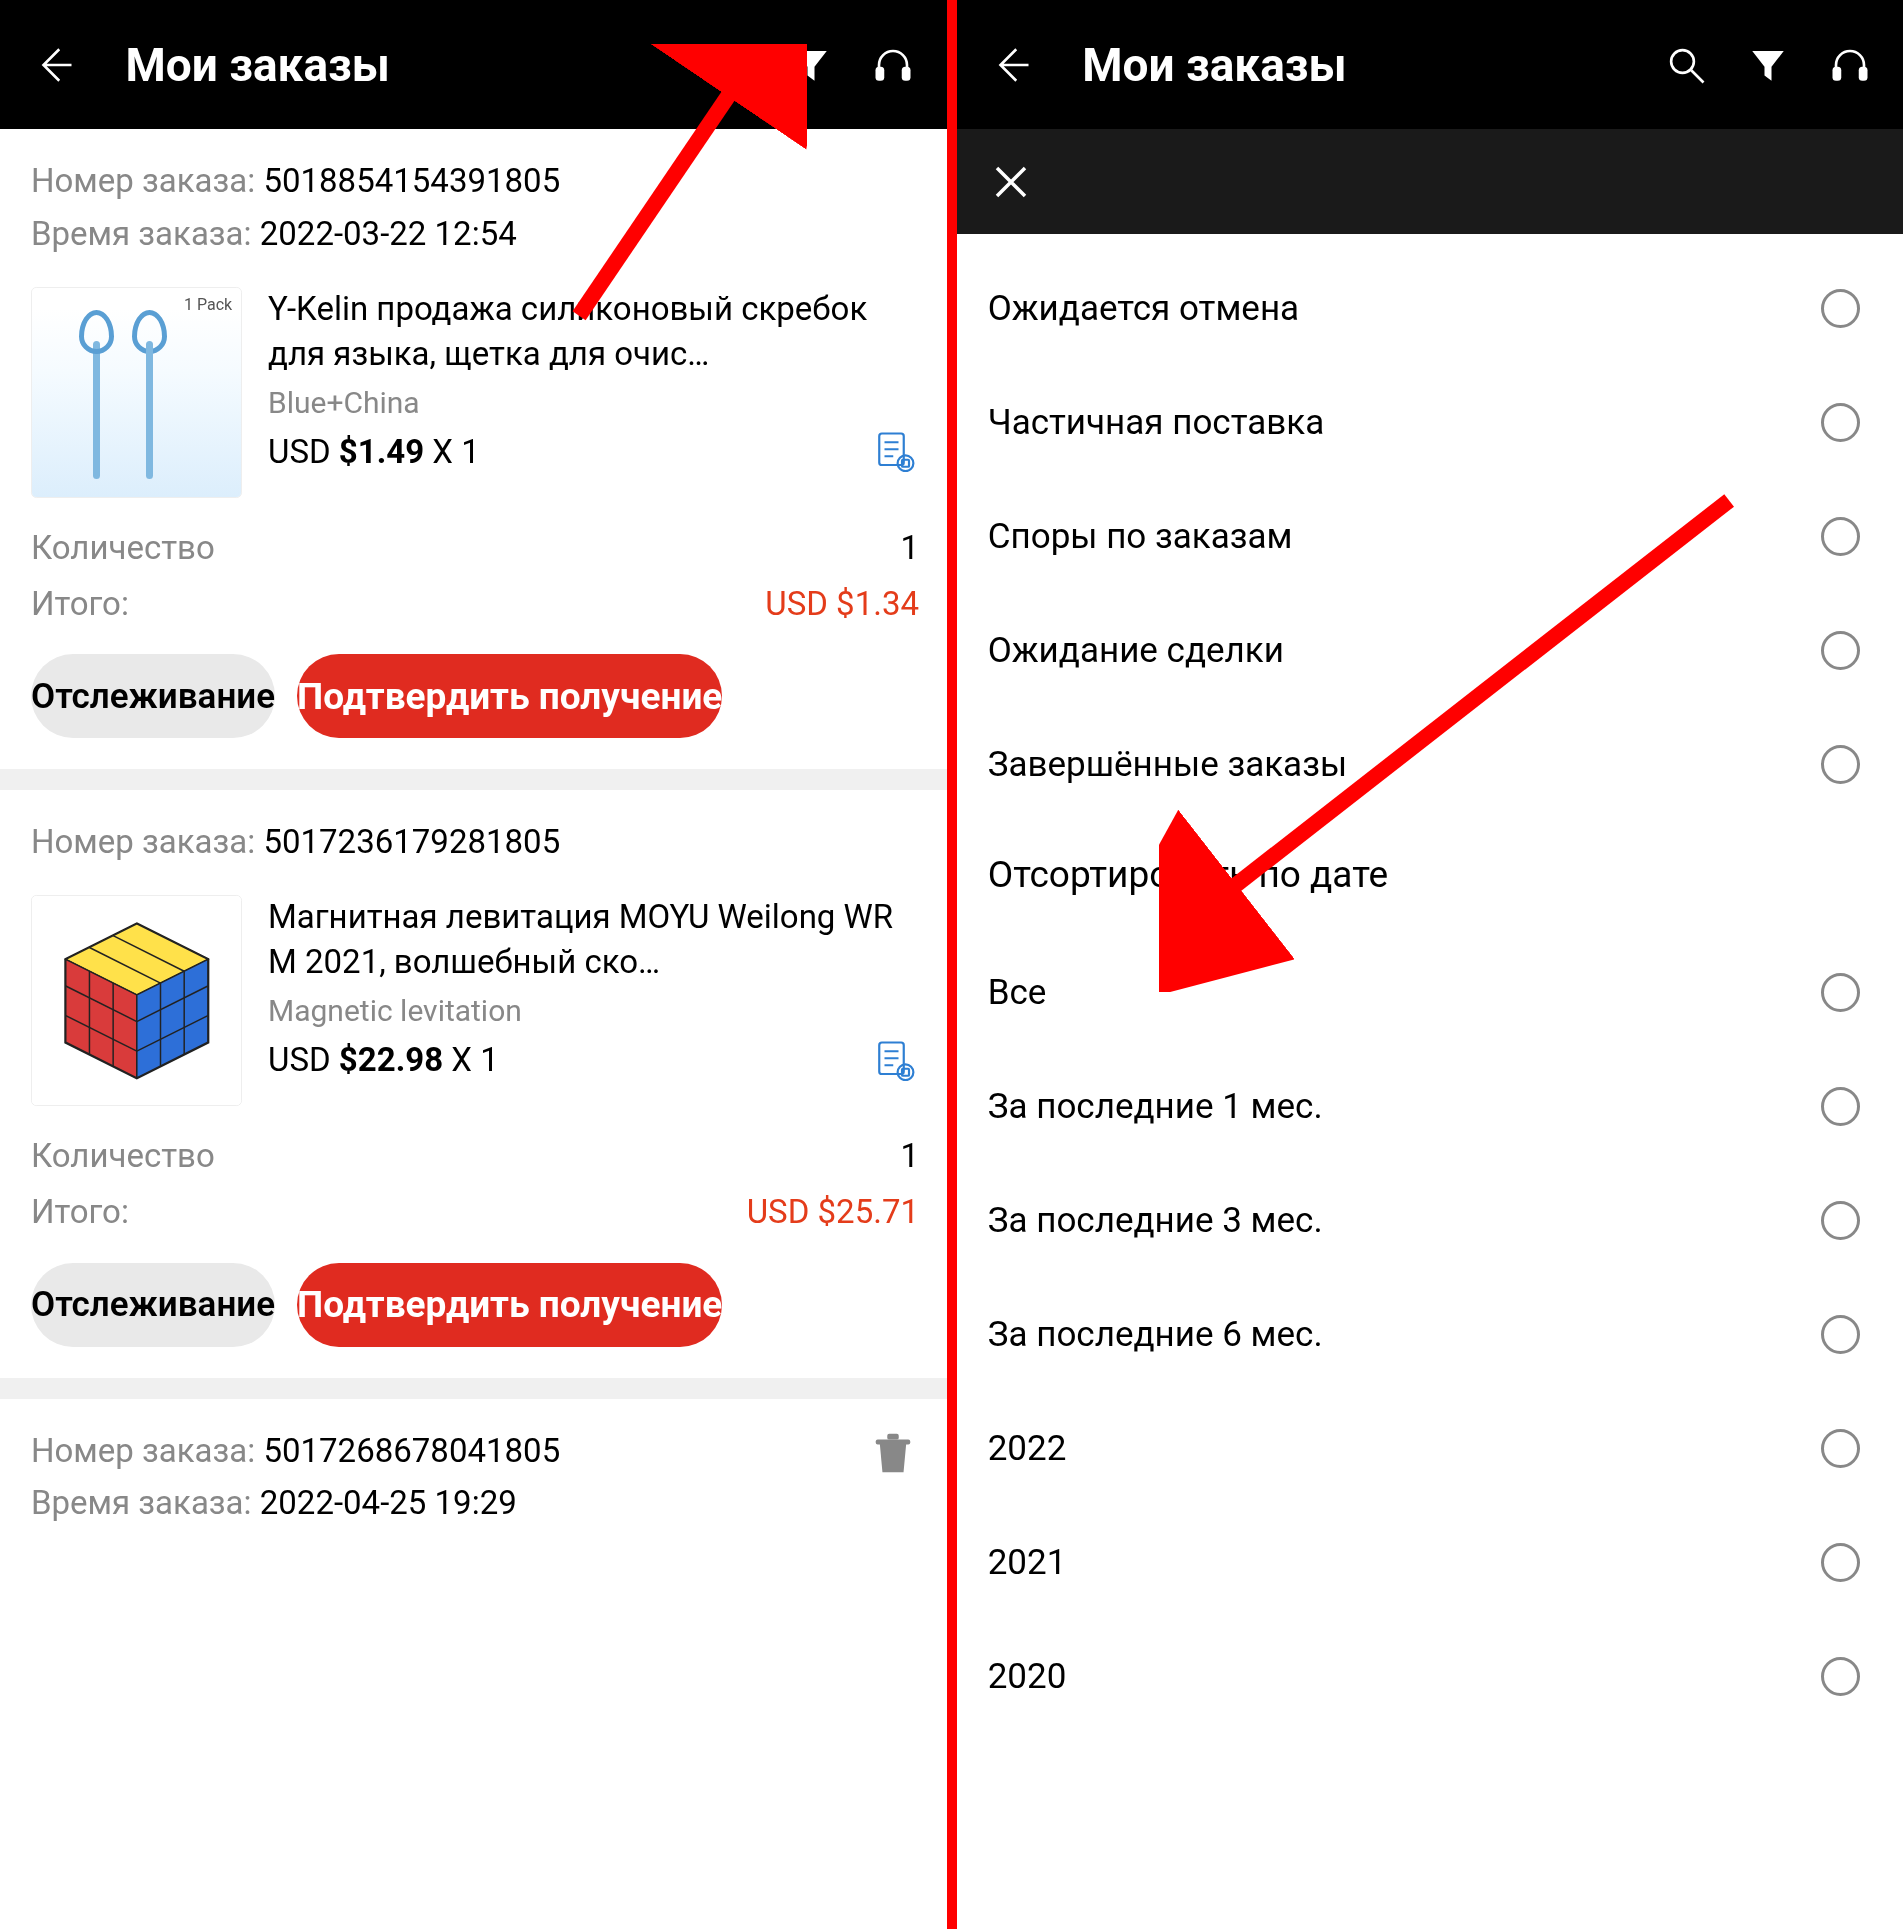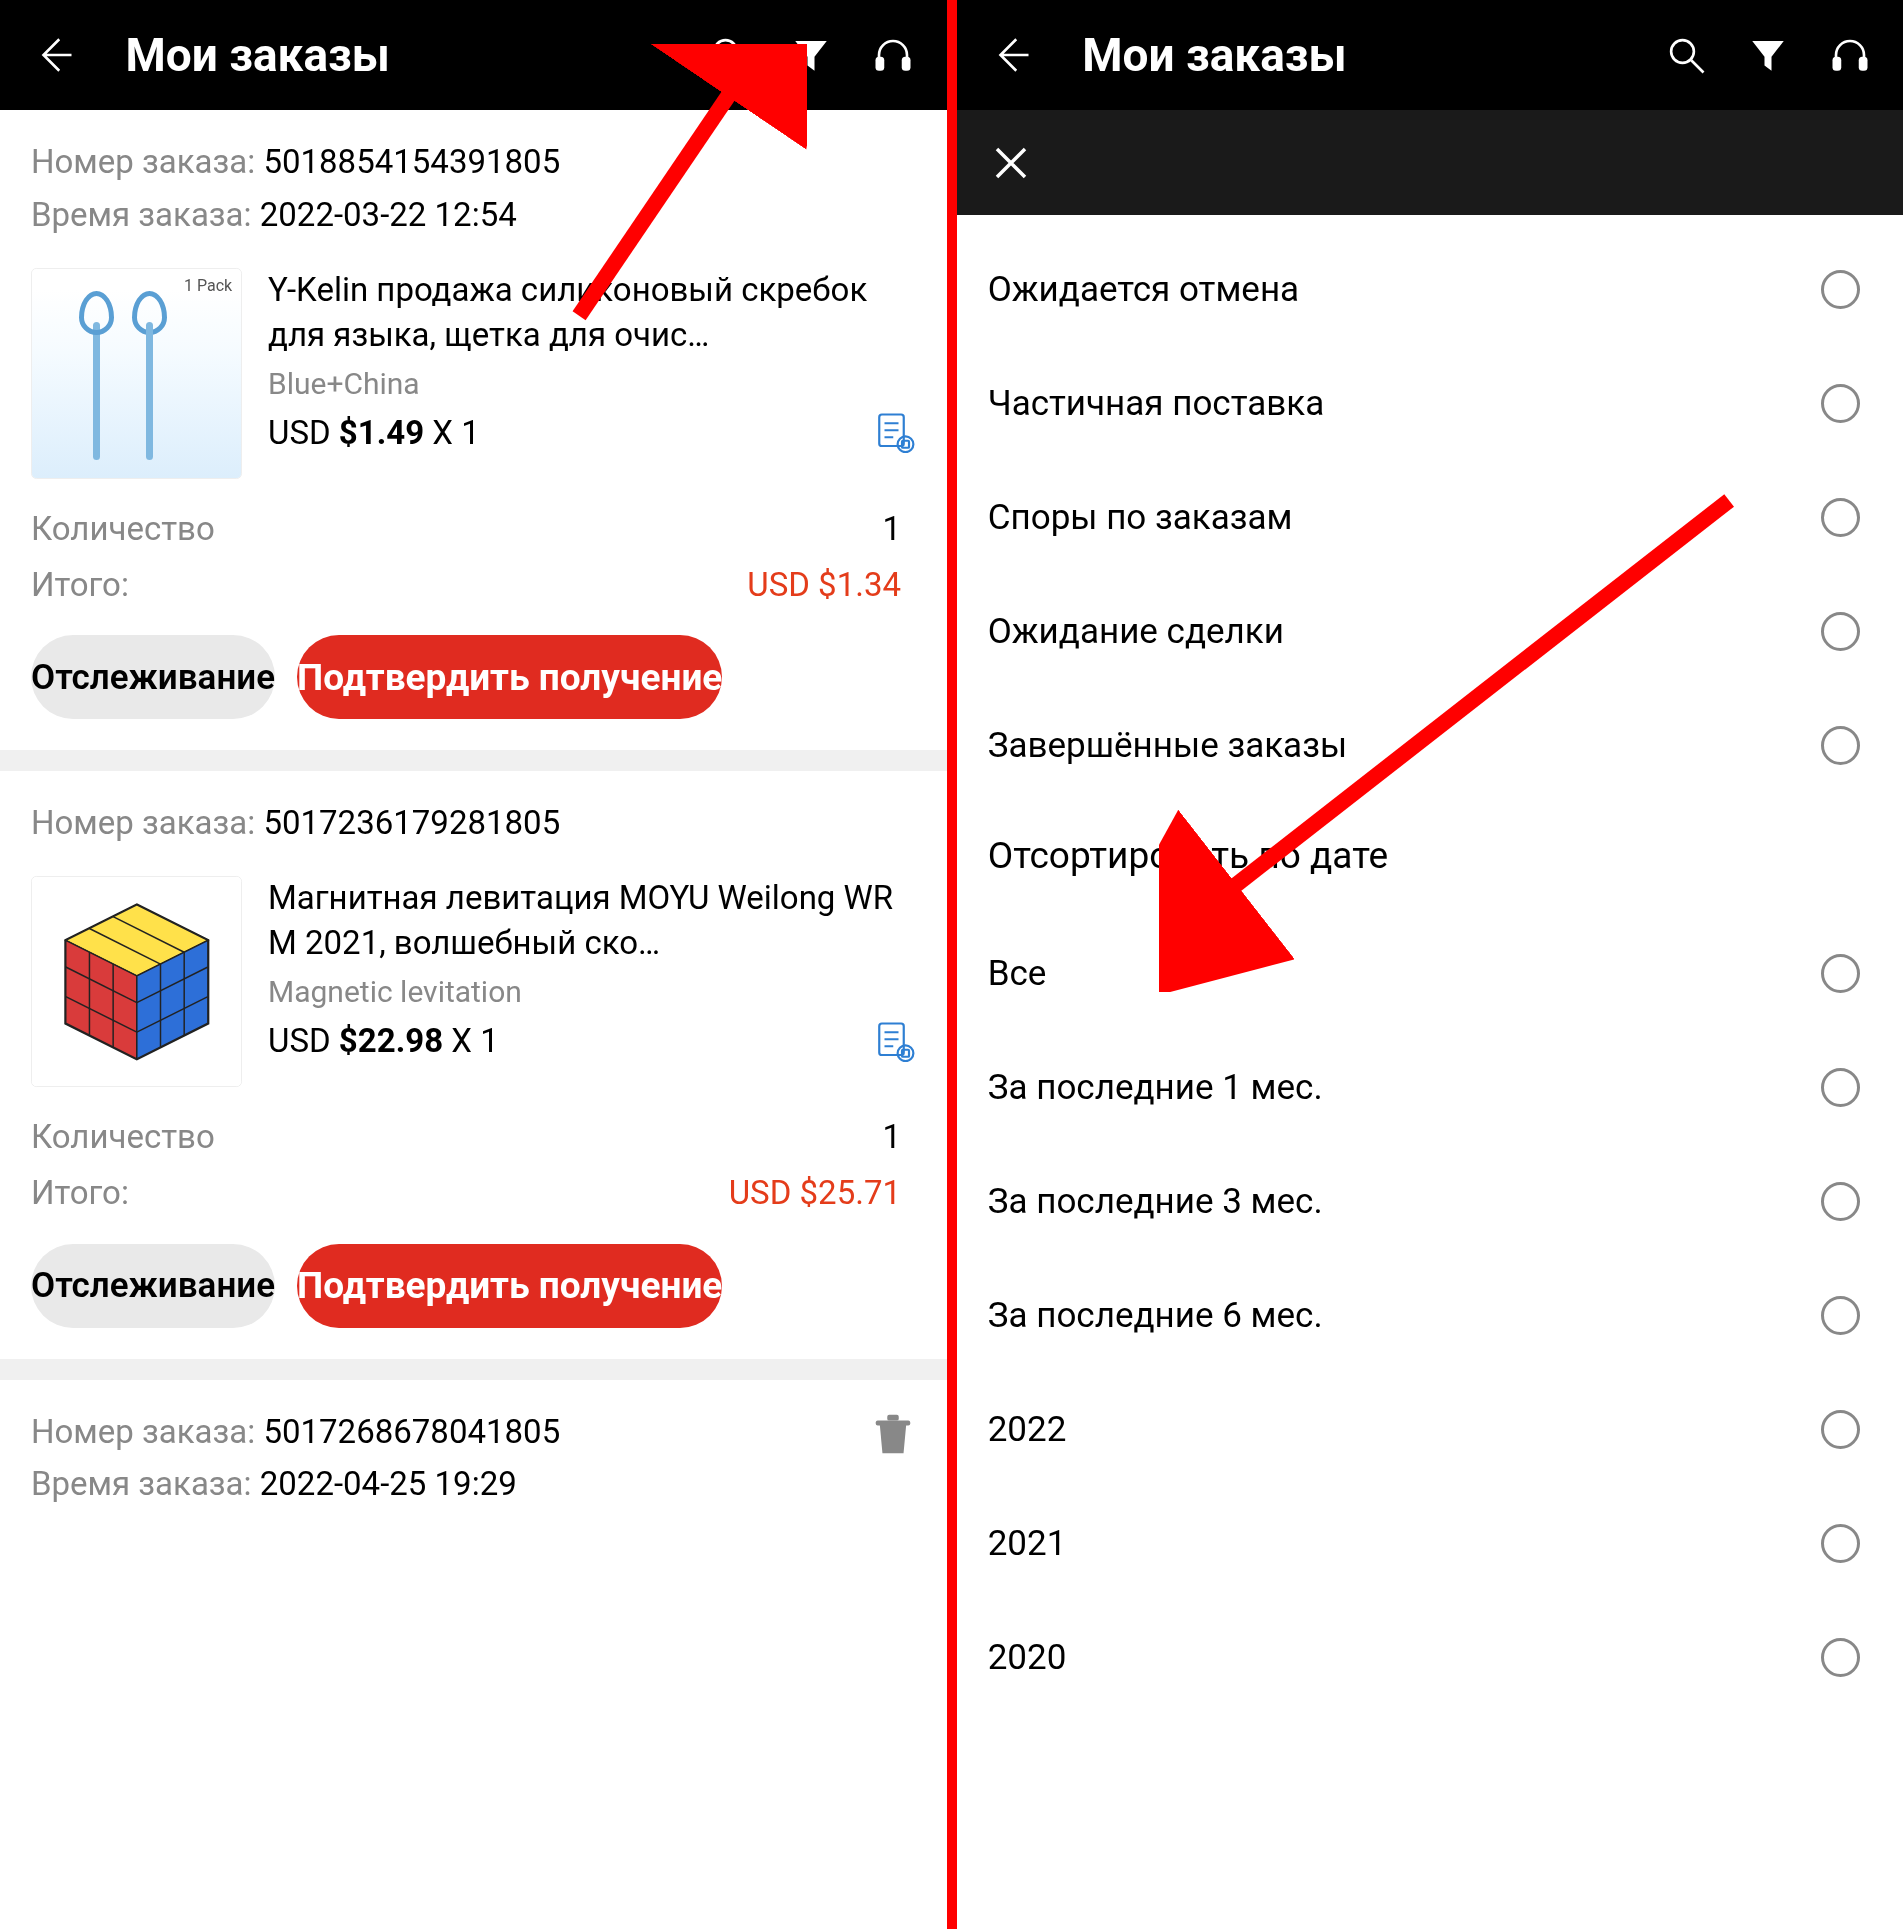--- a/index.html
+++ b/index.html
@@ -21,21 +21,21 @@
   .pane-left { width: 947px; }
   .divider-red { width: 9.7px; background: #f00; height: 100%; }
   .pane-right { width: 947px; }
 
   
   .header {
     background: #000;
     color: #fff;
     display: flex;
     align-items: center;
-    height: 110px;
+    height: 129px;
     padding: 12px 26px;
     gap: 26px;
   }
   .header .title {
     flex: 1;
     font-size: 46px;
     font-weight: 700;
     margin-left: 17.6px;
   }
   .icon-btn {
@@ -112,21 +112,21 @@
     margin-top: 10.5px;
   }
   .prod-price {
     font-size: 33px;
     color: #000;
   }
   .prod-price b { font-weight: 700; }
   .receipt-icon { width: 42px; height: 42px; color: #2e7fd3; }
   .receipt-icon svg { width: 42px; height: 42px; fill: none; stroke: currentColor; stroke-width: 2.5; }
 
-  .totals { padding: 0 46px 22px 31px; }
+  .totals { padding: 0 28px 22px 31px; }
   .total-line {
     display: flex;
     justify-content: space-between;
     font-size: 33px;
     line-height: 1.7;
   }
   .total-line .lbl { color: #888; }
   .total-line .num { color: #000; }
   .total-line .red { color: #e43c1a; }
 

